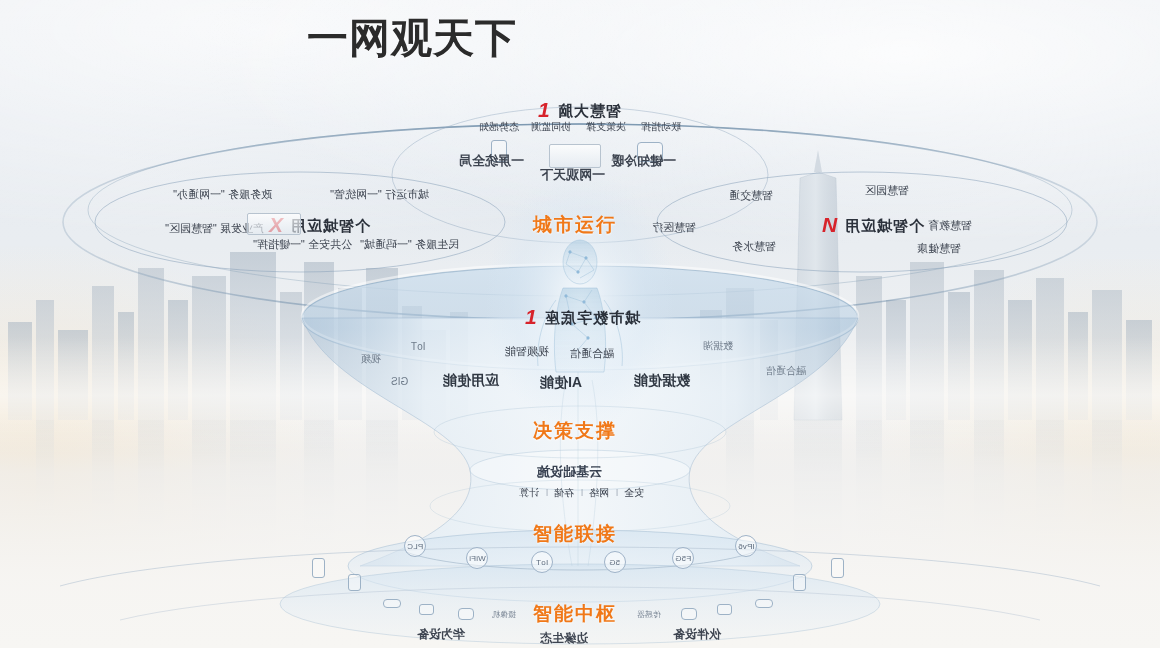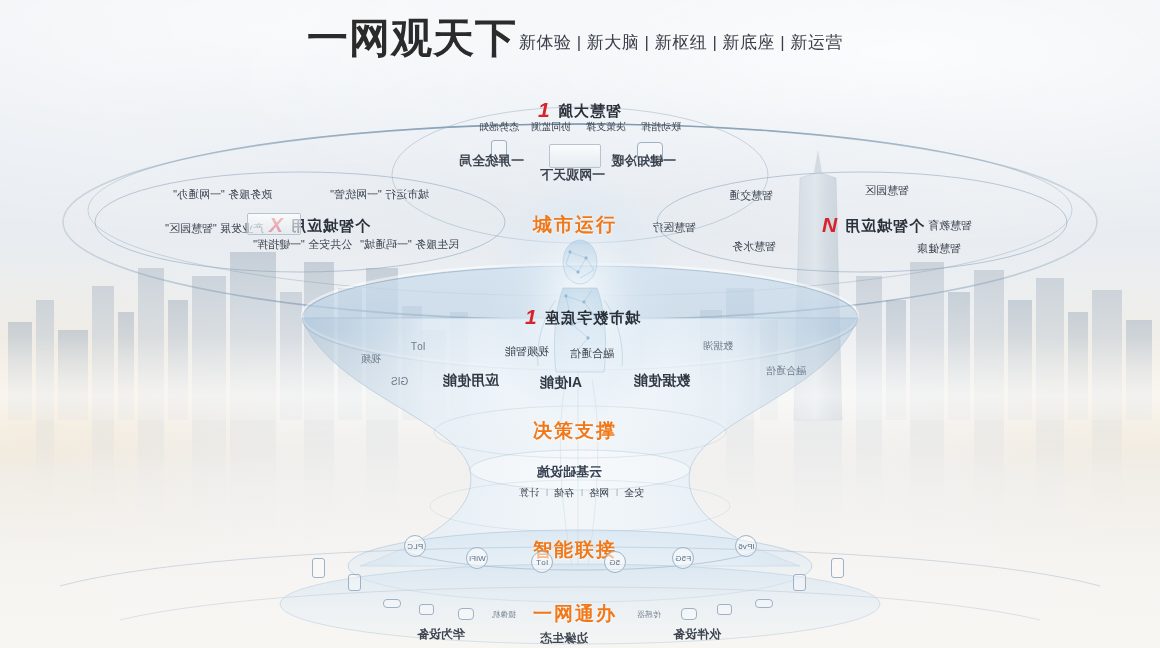--- a/index.html
+++ b/index.html
@@ -287,21 +287,20 @@
         <path d="M566,380 C 556,430 560,500 572,566"></path>
         <path d="M592,380 C 602,430 598,500 588,566"></path>
       </g>
 
       <path d="M 406,552 C 470,576 690,576 754,552" fill="none" stroke="#9fb4c8" stroke-opacity=".7" stroke-width=".9"></path>
     </svg>
   </div>
 
   <div class="header">
     <div class="title-main">一网观天下</div>
-    <div class="title-sub">新体验 | 新大脑 | 新枢纽 | 新底座 | 新运营</div>
   </div>
 
   <div class="sec-head" style="left:538px; top:98px;">
     <span class="sec-num">1</span><span class="mir">智慧大脑</span>
   </div>
 
   <div class="lbl mir" style="left:479px; top:120px; font-size:10px;">态势感知</div>
   <div class="lbl mir" style="left:531px; top:120px; font-size:10px;">协同监测</div>
   <div class="lbl mir" style="left:586px; top:120px; font-size:10px;">决策支撑</div>
   <div class="lbl mir" style="left:641px; top:120px; font-size:10px;">联动指挥</div>
@@ -362,42 +361,42 @@
   <div class="lbl mir" style="left:537px; top:463px; font-size:13px; font-weight:bold; color:#374050;">云基础设施</div>
 
   <div class="lbl mir" style="left:519px; top:486px; font-size:10px;">计算</div>
   <div class="tiny" style="left:546px; top:487px; color:#8d98a6;">|</div>
   <div class="lbl mir" style="left:554px; top:486px; font-size:10px;">存储</div>
   <div class="tiny" style="left:581px; top:487px; color:#8d98a6;">|</div>
   <div class="lbl mir" style="left:589px; top:486px; font-size:10px;">网络</div>
   <div class="tiny" style="left:616px; top:487px; color:#8d98a6;">|</div>
   <div class="lbl mir" style="left:624px; top:486px; font-size:10px;">安全</div>
 
-  <div class="layer-title" style="left:533px; top:521px;margin-top:16px;">智能联接</div>
+  <div class="layer-title" style="left:533px; top:521px;">智能联接</div>
 
   <div class="node-ico" style="left:404px; top:535px; width:22px; height:22px;">
     <span class="mir">PLC</span>
   </div>
   <div class="node-ico" style="left:466px; top:547px; width:22px; height:22px;">
     <span class="mir">WiFi</span>
   </div>
   <div class="node-ico" style="left:531px; top:551px; width:22px; height:22px;">
     <span class="mir">IoT</span>
   </div>
   <div class="node-ico" style="left:604px; top:551px; width:22px; height:22px;">
     <span class="mir">5G</span>
   </div>
   <div class="node-ico" style="left:672px; top:547px; width:22px; height:22px;">
     <span class="mir">F5G</span>
   </div>
   <div class="node-ico" style="left:735px; top:535px; width:22px; height:22px;">
     <span class="mir">IPv6</span>
   </div>
 
-  <div class="layer-title" style="left:533px; top:601px;">一网通办</div>
+  <div class="layer-title" style="left:533px; top:601px;">智能中枢</div>
 
   <div class="lbl mir" style="left:417px; top:626px; font-size:12px; font-weight:600;">华为设备</div>
   <div class="lbl mir" style="left:540px; top:630px; font-size:12px; font-weight:600;">边缘生态</div>
   <div class="lbl mir" style="left:673px; top:626px; font-size:12px; font-weight:600;">伙伴设备</div>
 
   <div class="dev-ico" style="left:312px; top:558px; width:13px; height:20px; border-radius:3px;"></div>
   <div class="dev-ico" style="left:348px; top:574px; width:13px; height:17px;"></div>
   <div class="dev-ico" style="left:383px; top:599px; width:18px; height:9px; border-radius:4px;"></div>
   <div class="dev-ico" style="left:419px; top:604px; width:15px; height:11px;"></div>
   <div class="dev-ico" style="left:458px; top:608px; width:16px; height:12px; border-radius:4px;"></div>

